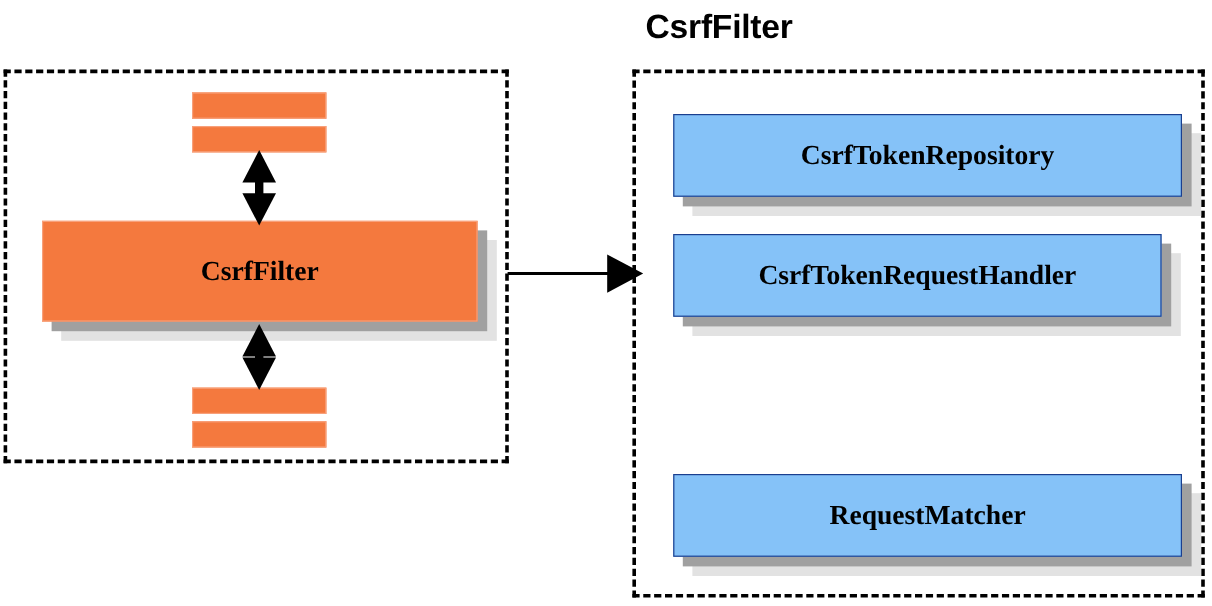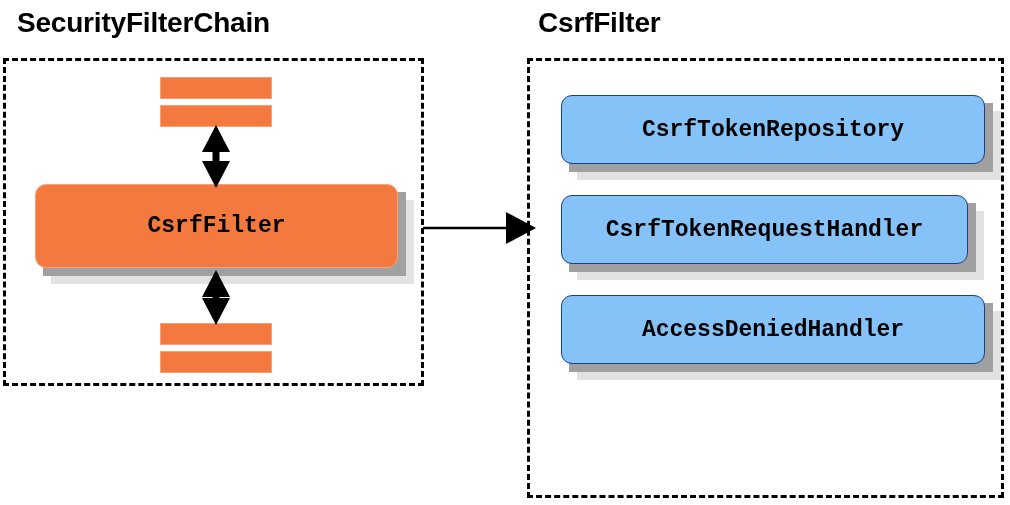--- a/index.html
+++ b/index.html
@@ -69,26 +69,25 @@
     background: #a0a0a0;
   }
   .node .face {
     position: absolute;
     left: 0; top: 0;
     width: 100%; height: 100%;
     box-sizing: border-box;
     display: flex;
     align-items: center;
     justify-content: center;
-    font-family: Liberation Mono, monospace;
+    font-family: Liberation Serif, serif;
     font-weight: bold;
     font-size: 23px;
     color: #000000;
     white-space: nowrap;
-    border-radius: 11px;
   }
   .node.orange .face {
     background: #f4793e;
     border: 1px solid #f8a07a;
   }
   .node.blue .face {
     background: #85c2f8;
     border: 1.5px solid #1b3f8f;
   }
 
@@ -119,21 +118,20 @@
     left: 0; top: 0;
     width: 1010px; height: 505px;
     pointer-events: none;
   }
 </style>
 </head>
 <body>
 
 <div class="canvas">
 
-  <div class="panel-title" id="title-left">SecurityFilterChain</div>
 
   <div class="panel-title" id="title-right">CsrfFilter</div>
 
   <div class="dashed-box" id="box-securityfilterchain"></div>
 
   <div class="dashed-box" id="box-csrffilter"></div>
 
   <div class="bar" id="bar-top-1"></div>
   <div class="bar" id="bar-top-2"></div>
 
@@ -151,26 +149,26 @@
     <div class="sh-dark"></div>
     <div class="face">CsrfTokenRepository</div>
   </div>
 
   <div class="node blue" id="node-csrftokenrequesthandler">
     <div class="sh-light"></div>
     <div class="sh-dark"></div>
     <div class="face">CsrfTokenRequestHandler</div>
   </div>
 
-  <div class="node blue" id="node-accessdeniedhandler">
+
+  <div class="node blue" id="node-requestmatcher">
     <div class="sh-light"></div>
     <div class="sh-dark"></div>
-    <div class="face">AccessDeniedHandler</div>
+    <div class="face">RequestMatcher</div>
   </div>
-
 
   <svg id="arrow-layer" viewBox="0 0 1010 505">
 
     <g>
       <line x1="216" y1="133" x2="216" y2="180" stroke="#000000" stroke-width="7"></line>
       <polygon points="216,125 202,152 230,152" fill="#000000"></polygon>
       <polygon points="216,188 202,161 230,161" fill="#000000"></polygon>
     </g>
 
     <g>

